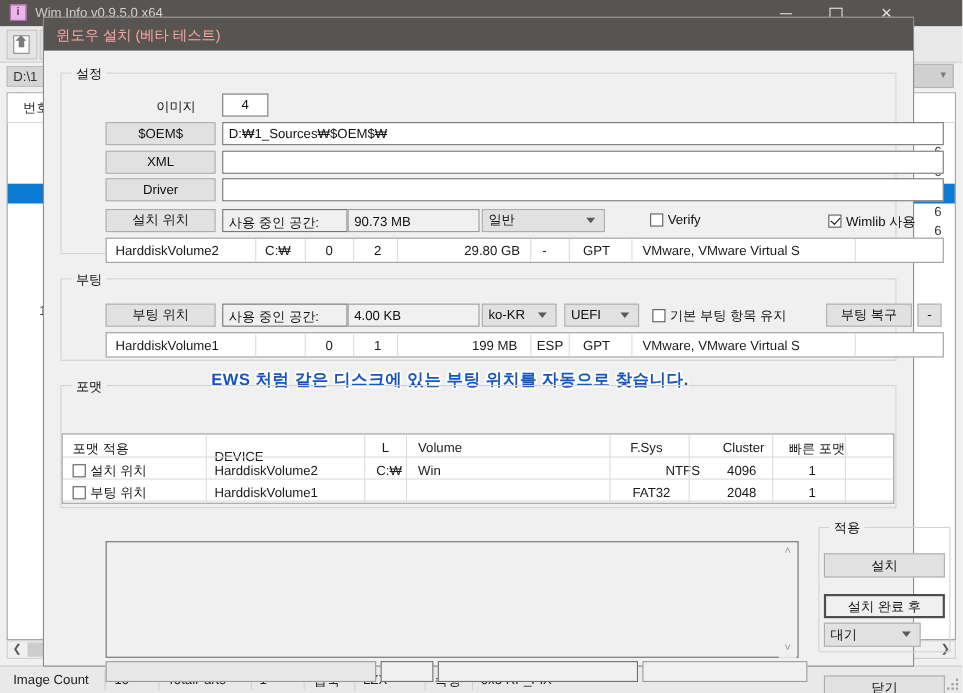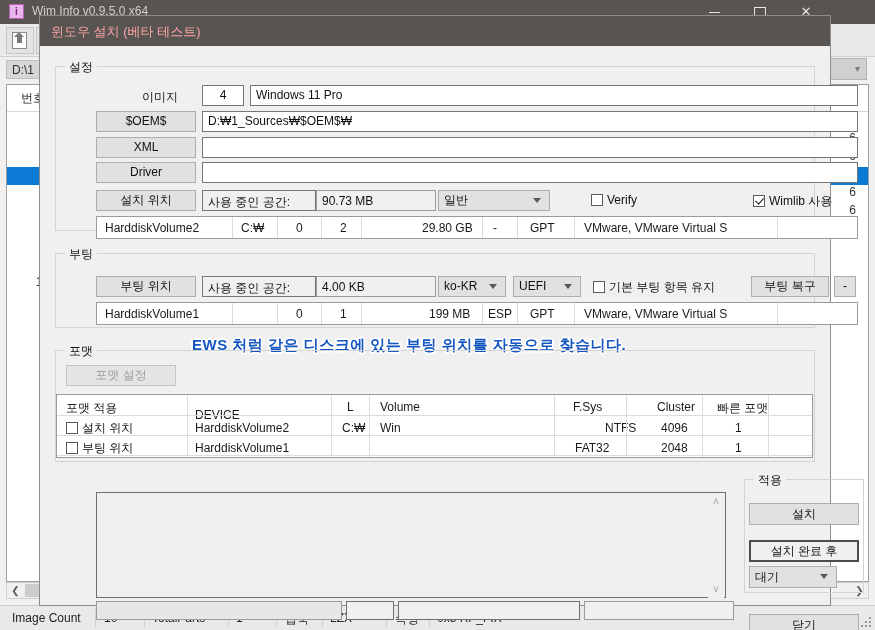--- a/index.html
+++ b/index.html
@@ -219,21 +219,20 @@
   <div id="dlg-titlebar">
     <div id="dlg-title">윈도우 설치 (베타 테스트)</div>
   </div>
 
   <div class="grp" style="left:15px;top:50px;width:760px;height:165px;">
     <span class="lg">설정</span>
   </div>
 
   <span class="lbl" style="left:102px;top:73px;">이미지</span>
   <div class="txt center" style="left:162px;top:69px;width:42px;height:21px;line-height:19px;">4</div>
-  <div class="txt" style="left:210px;top:69px;width:608px;height:21px;line-height:19px;">Windows 11 Pro</div>
 
   <div class="btn" style="left:56px;top:95px;width:100px;height:21px;line-height:19px;">$OEM$</div>
   <div class="txt" style="left:162px;top:95px;width:656px;height:21px;line-height:19px;">D:₩1_Sources₩$OEM$₩</div>
 
   <div class="btn" style="left:56px;top:121px;width:100px;height:21px;line-height:19px;">XML</div>
   <div class="txt" style="left:162px;top:121px;width:656px;height:21px;line-height:19px;"></div>
 
   <div class="btn" style="left:56px;top:146px;width:100px;height:21px;line-height:19px;">Driver</div>
   <div class="txt" style="left:162px;top:146px;width:656px;height:21px;line-height:19px;"></div>
 
@@ -316,21 +315,20 @@
     <i class="vsep" style="left:420px;top:0;height:23px;"></i>
     <i class="vsep" style="left:477px;top:0;height:23px;"></i>
     <i class="vsep" style="left:680px;top:0;height:23px;"></i>
   </div>
 
   <div id="annot">EWS 처럼 같은 디스크에 있는 부팅 위치를 자동으로 찾습니다.</div>
 
   <div class="grp" style="left:15px;top:334px;width:760px;height:112px;">
     <span class="lg">포맷</span>
   </div>
-  <div class="btn disabled" style="left:26px;top:349px;width:110px;height:21px;line-height:19px;">포맷 설정</div>
 
   <div class="dgrid" style="left:16px;top:378px;width:757px;height:64px;">
 
     <span class="dcell" style="left:9px;top:5px;">포맷 적용</span>
     <span class="dcell" style="left:138px;top:13px;">DEVICE</span>
     <span class="dcell" style="left:290px;top:5px;">L</span>
     <span class="dcell" style="left:323px;top:5px;">Volume</span>
     <span class="dcell" style="left:516px;top:5px;">F.Sys</span>
     <span class="dcell" style="left:600px;top:5px;">Cluster</span>
     <span class="dcell" style="left:660px;top:5px;">빠른 포맷</span>

